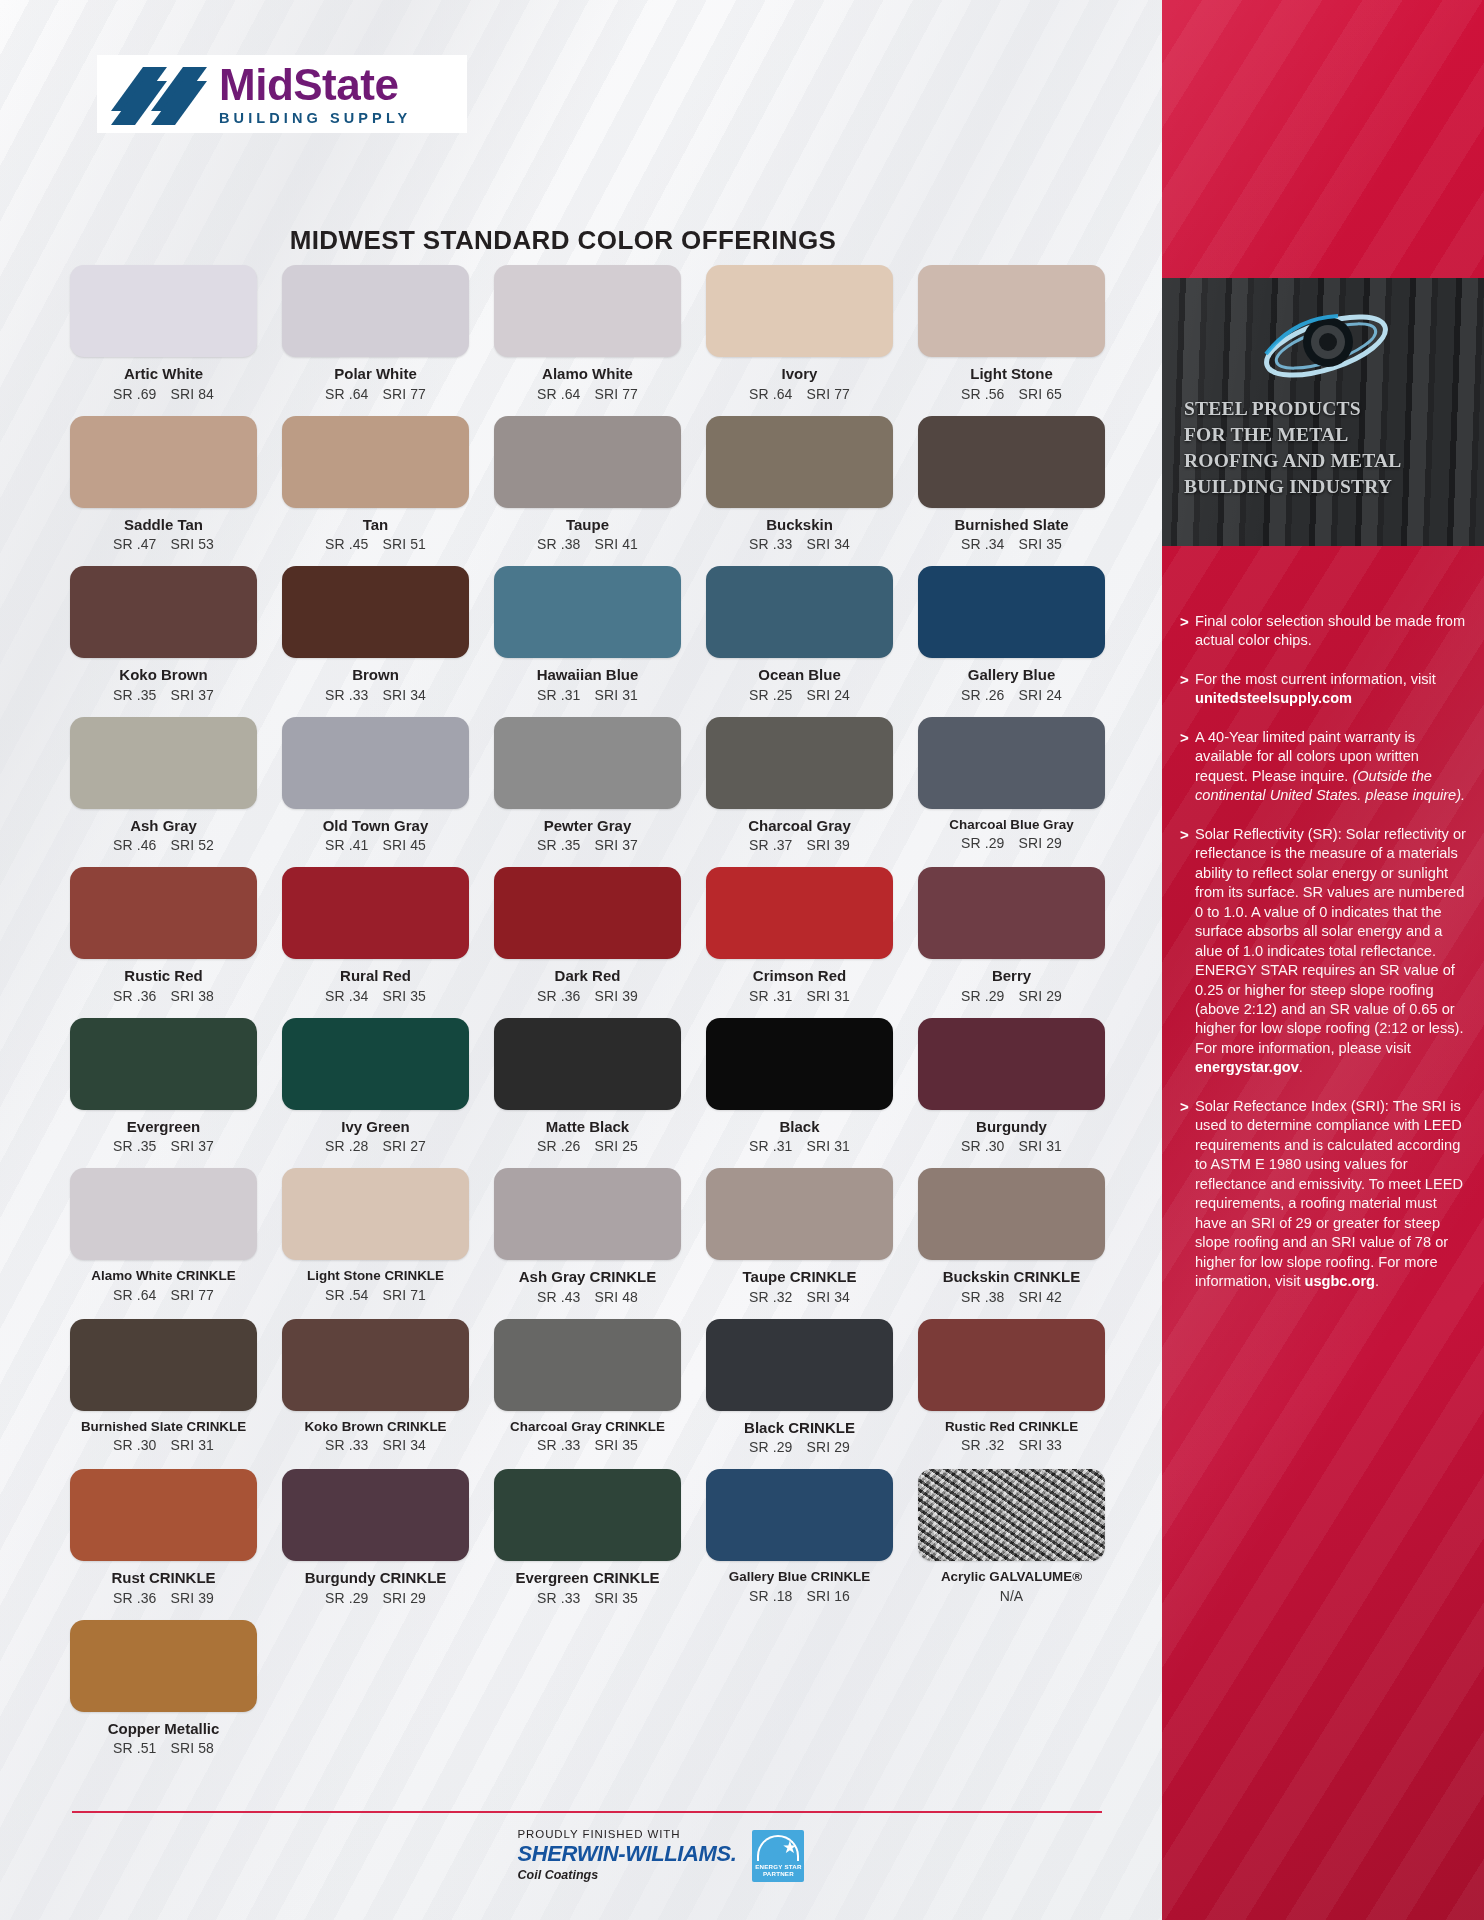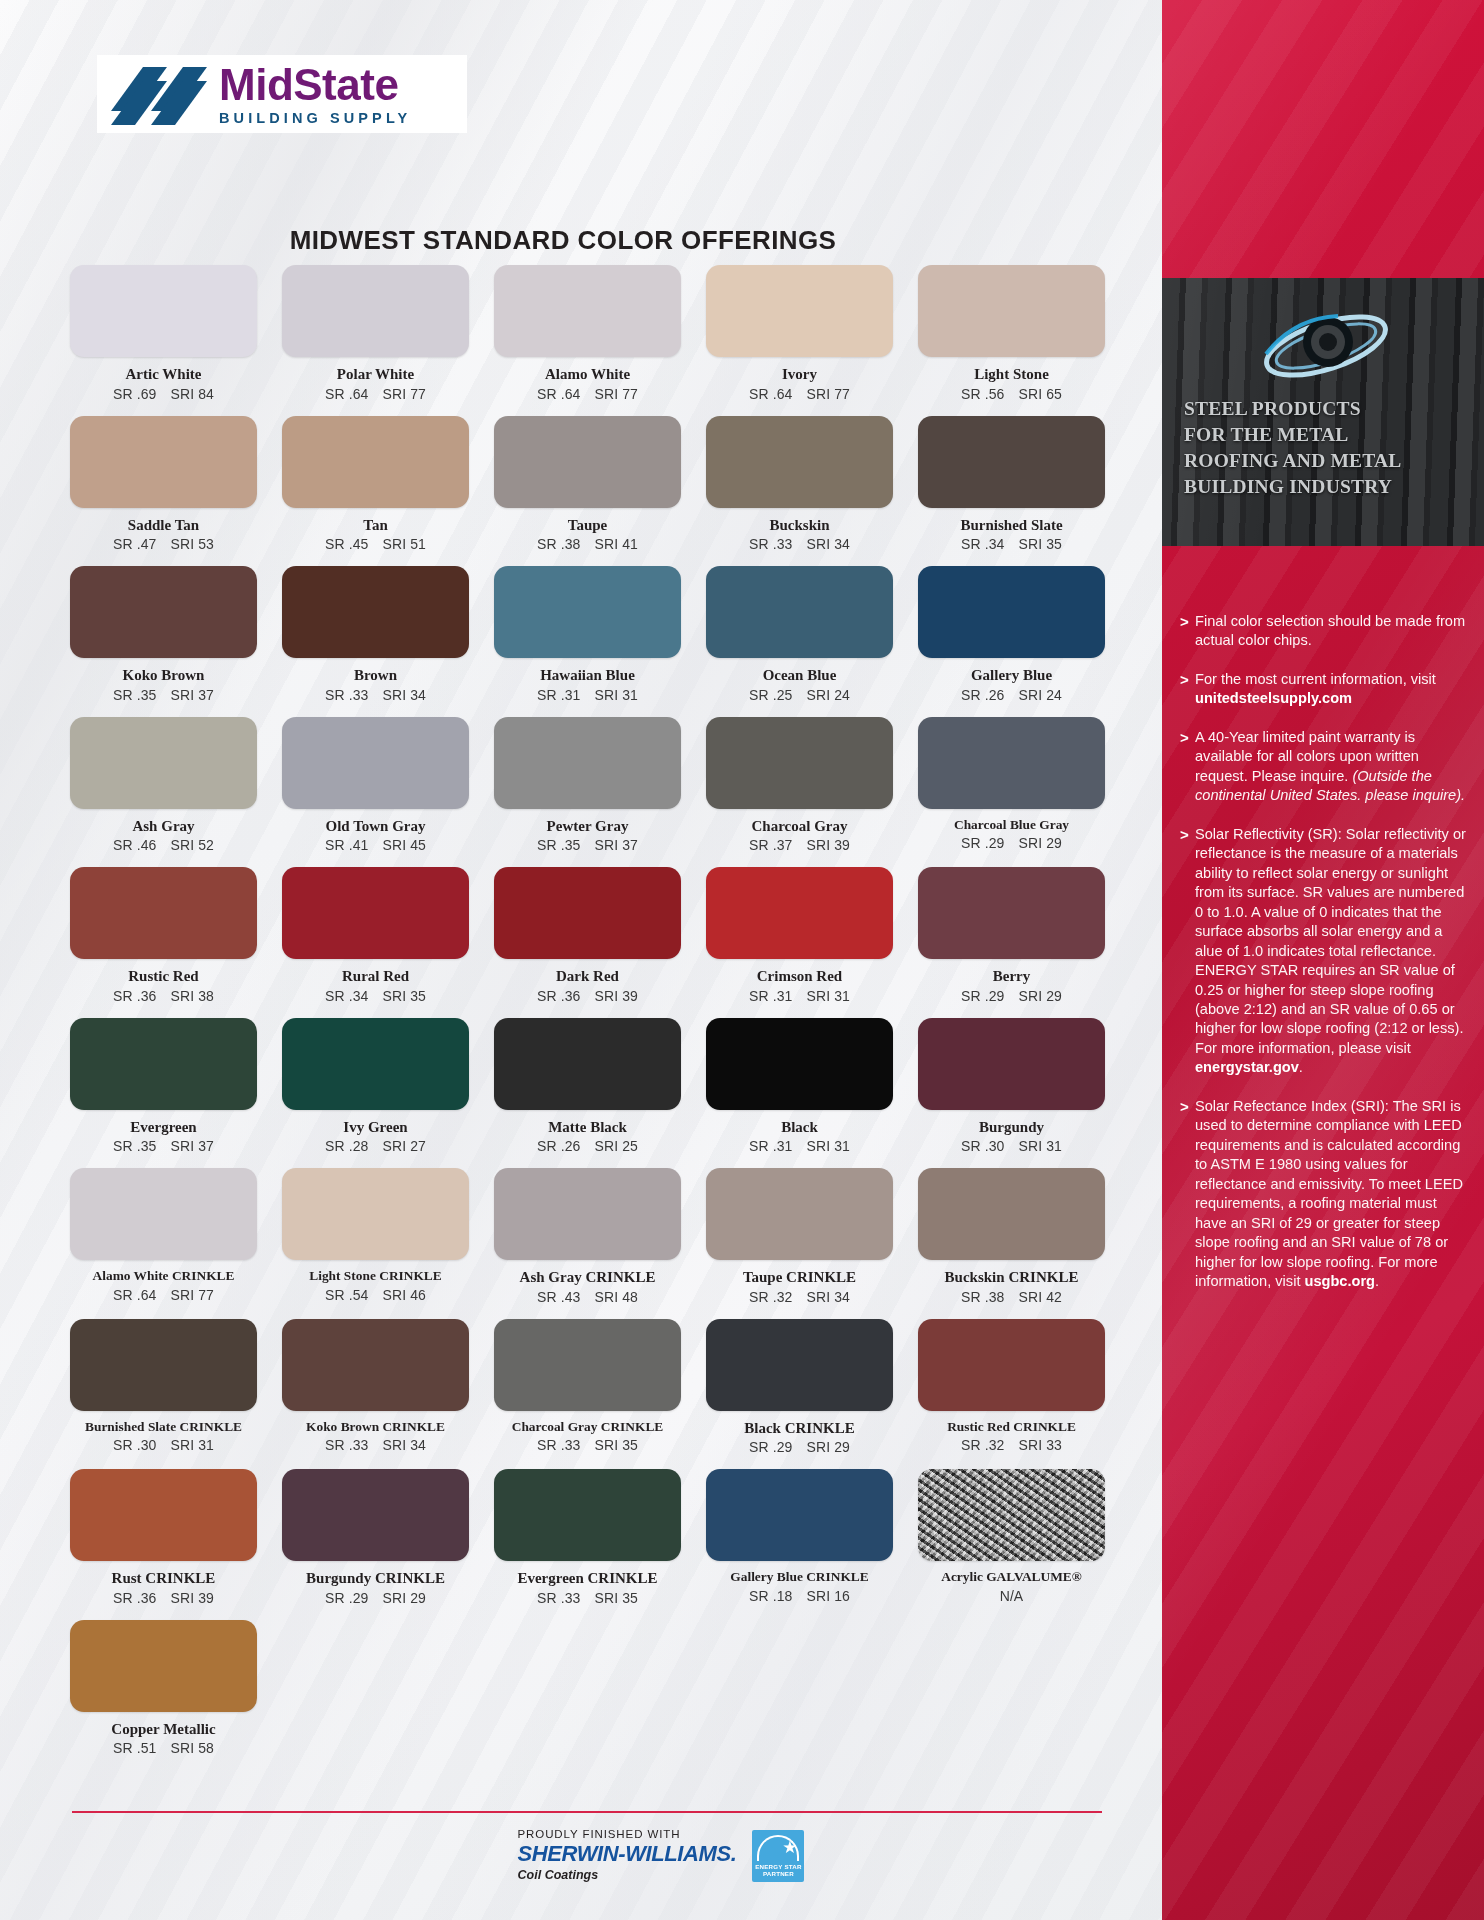--- a/index.html
+++ b/index.html
@@ -80,21 +80,21 @@
   .swatch.galvalume {
     background-color:#7d7d7d;
     background-image:
       repeating-linear-gradient(34deg, rgba(255,255,255,.55) 0 2px, rgba(20,20,20,.55) 2px 5px, rgba(255,255,255,.3) 5px 8px),
       repeating-linear-gradient(-46deg, rgba(0,0,0,.45) 0 3px, rgba(255,255,255,.35) 3px 6px),
       repeating-linear-gradient(86deg, rgba(255,255,255,.25) 0 4px, rgba(0,0,0,.3) 4px 9px);
   }
   .cname {
     text-align: center; margin-top: 9px;
     font-size: 15px; font-weight: 700; color: #231f20;
-    line-height: 1.1; white-space: nowrap; font-family: Liberation Serif, serif;
+    line-height: 1.1; white-space: nowrap;
   }
   .cname.sm { font-size: 13.4px; }
   .cvals {
     text-align: center; margin-top: 3px; margin-bottom: 14px;
     font-size: 14px; font-weight: 400; color: #3a3a3a;
     letter-spacing: .1px;
   }
 
   
   .footer-rule {
@@ -369,21 +369,21 @@
           <div class="cvals">SR .30 SRI 31</div>
         </div>
         <div class="cell">
           <div class="swatch" style="background: rgb(209, 204, 209);"></div>
           <div class="cname sm">Alamo White CRINKLE</div>
           <div class="cvals">SR .64 SRI 77</div>
         </div>
         <div class="cell">
           <div class="swatch" style="background: rgb(216, 196, 180);"></div>
           <div class="cname sm">Light Stone CRINKLE</div>
-          <div class="cvals">SR .54 SRI 46</div>
+          <div class="cvals">SR .54 SRI 71</div>
         </div>
         <div class="cell">
           <div class="swatch" style="background: rgb(171, 163, 165);"></div>
           <div class="cname">Ash Gray CRINKLE</div>
           <div class="cvals">SR .43 SRI 48</div>
         </div>
         <div class="cell">
           <div class="swatch" style="background: rgb(164, 149, 142);"></div>
           <div class="cname">Taupe CRINKLE</div>
           <div class="cvals">SR .32 SRI 34</div>

